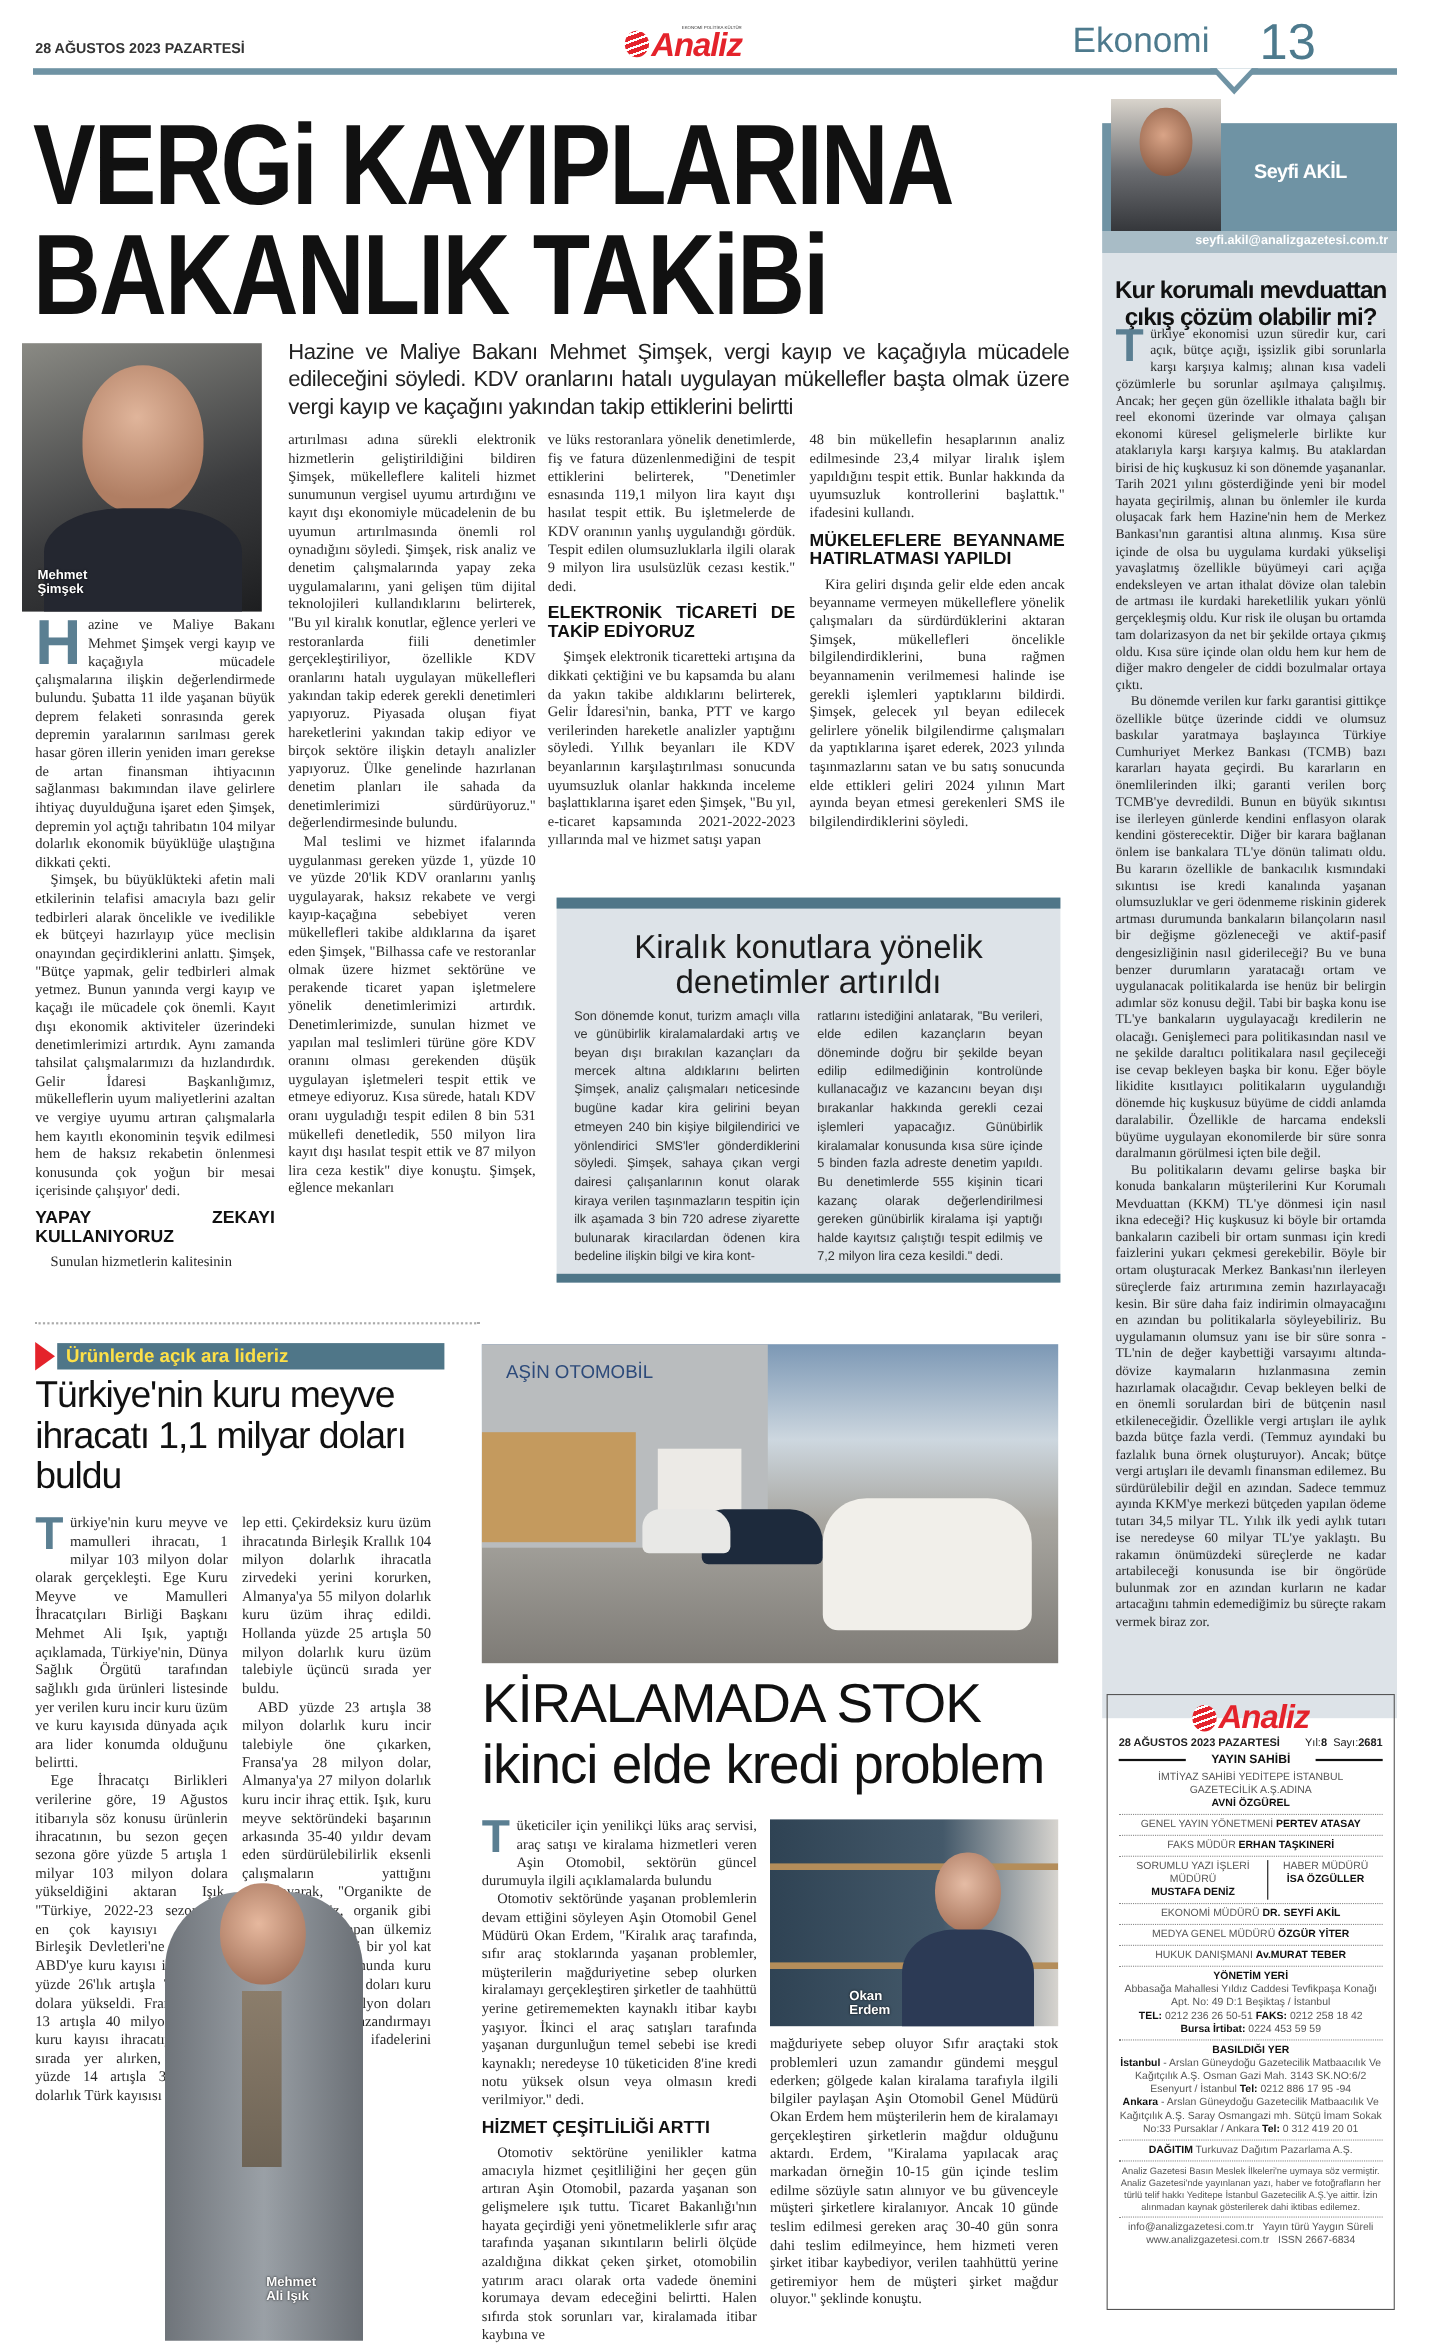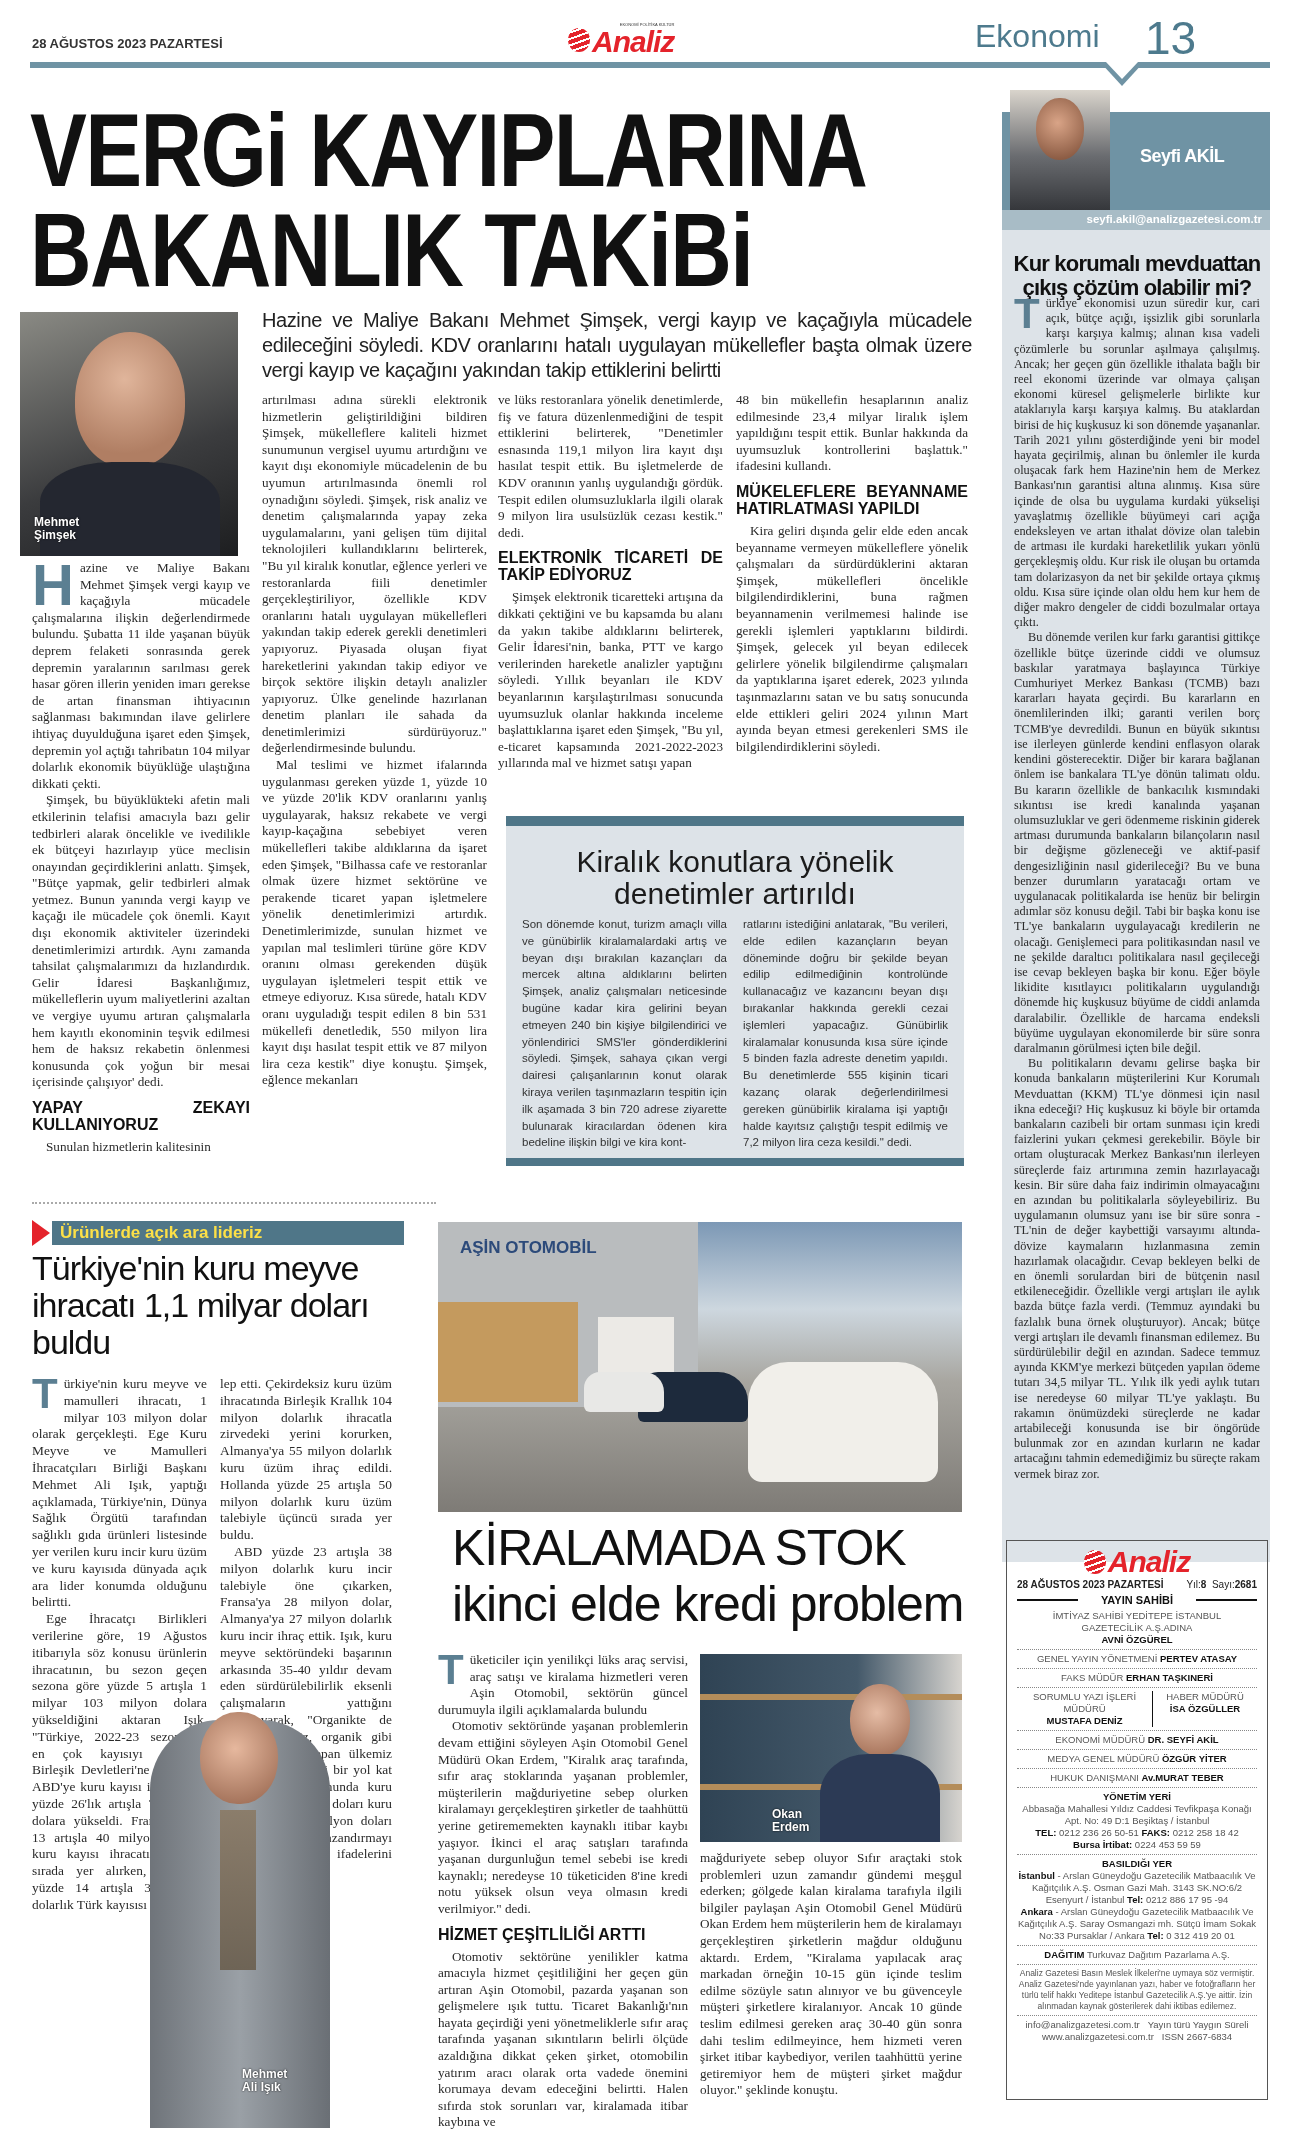--- a/index.html
+++ b/index.html
@@ -170,28 +170,28 @@
   <p>ABD yüzde 23 artışla 38 milyon dolarlık kuru incir talebiyle öne çıkarken, Fransa'ya 28 milyon dolar, Almanya'ya 27 milyon dolarlık kuru incir ihraç ettik. Işık, kuru meyve sektöründeki başarının arkasında 35-40 yıldır devam eden sürdürülebilirlik eksenli çalışmaların yattığını vurgulayarak, "Organikte de dünyada lideriz, organik gibi zor bir ürünü yapan ülkemiz pestisitte de önemli bir yol kat etti. 2022/23 sezonunda kuru üzümde 450 milyon doları kuru incirde ise 250 milyon doları Türkiye'ye kazandırmayı hedefliyoruz" ifadelerini kullandı.</p>
 </div>
 <div class="abs" style="left:150px;top:1720px;width:180px;height:408px;background:linear-gradient(90deg,#6f747a,#9aa0a6 50%,#6a6f75);border-radius:70px 70px 0 0">
   <div style="position:absolute;left:50px;top:-8px;width:78px;height:92px;border-radius:48%;background:radial-gradient(circle at 45% 40%,#e6b89e,#a4735b 80%)"></div>
   <div style="position:absolute;left:70px;top:90px;width:36px;height:160px;background:linear-gradient(#8b7d6b,#6e6456)"></div>
   <div class="caption" style="position:absolute;left:92px;top:348px;width:60px">Mehmet Ali Işık</div>
 </div>
 
 <div class="abs" style="left:438px;top:1222px;width:524px;height:290px;background:linear-gradient(180deg,#7c98b5 0%,#cdd7df 30%,#a8a6a0 55%,#7e7b76 100%);overflow:hidden">
   <div style="position:absolute;left:0;top:0;width:260px;height:185px;background:#b9bcbe"></div>
-  <div class="sans" style="position:absolute;left:22px;top:16px;font-weight:bold;color:#2c4a7a;font-size:17px">AŞİN OTOMOBİL</div>
+  <div class="sans" style="position:absolute;left:22px;top:16px;font-weight:normal;color:#2c4a7a;font-size:17px">AŞİN OTOMOBİL</div>
   <div style="position:absolute;left:0;top:80px;width:140px;height:100px;background:#c49a5e"></div>
   <div style="position:absolute;left:160px;top:95px;width:76px;height:85px;background:#eceae6"></div>
   <div style="position:absolute;left:200px;top:150px;width:110px;height:50px;border-radius:20px 30px 6px 6px;background:#1d2a3c"></div>
   <div style="position:absolute;left:310px;top:140px;width:190px;height:120px;border-radius:40px 40px 14px 14px;background:#f1efea"></div>
   <div style="position:absolute;left:146px;top:150px;width:80px;height:40px;border-radius:16px 20px 6px 6px;background:#e8e8e6"></div>
 </div>
-<div class="abs sans" style="left:452px;top:1520px;width:530px;font-size:50px;line-height:56px;color:#111;letter-spacing:-1px">
+<div class="abs sans" style="left:438px;top:1520px;width:530px;font-size:50px;line-height:56px;color:#111;letter-spacing:-1px">
   <div>KİRALAMADA STOK</div>
   <div>ikinci elde kredi problem</div>
 </div>
 <div class="abs body-text" style="left:438px;top:1652px;width:250px;font-size:13.2px;line-height:16.6px">
   <p class="noind"><span class="dropcap" style="font-size:42px;line-height:32px">T</span><span>üketiciler için yenilikçi lüks araç servisi, araç satışı ve kiralama hizmetleri veren Aşin Otomobil, sektörün güncel durumuyla ilgili açıklamalarda bulundu</span></p>
   <p>Otomotiv sektöründe yaşanan problemlerin devam ettiğini söyleyen Aşin Otomobil Genel Müdürü Okan Erdem, "Kiralık araç tarafında, sıfır araç stoklarında yaşanan problemler, müşterilerin mağduriyetine sebep olurken kiralamayı gerçekleştiren şirketler de taahhüttü yerine getirememekten kaynaklı itibar kaybı yaşıyor. İkinci el araç satışları tarafında yaşanan durgunluğun temel sebebi ise kredi kaynaklı; neredeyse 10 tüketiciden 8'ine kredi notu yüksek olsun veya olmasın kredi verilmiyor." dedi.</p>
   <div class="sub">HİZMET ÇEŞİTLİLİĞİ ARTTI</div>
   <p>Otomotiv sektörüne yenilikler katma amacıyla hizmet çeşitliliğini her geçen gün artıran Aşin Otomobil, pazarda yaşanan son gelişmelere ışık tuttu. Ticaret Bakanlığı'nın hayata geçirdiği yeni yönetmeliklerle sıfır araç tarafında yaşanan sıkıntıların belirli ölçüde azaldığına dikkat çeken şirket, otomobilin yatırım aracı olarak orta vadede önemini korumaya devam edeceğini belirtti. Halen sıfırda stok sorunları var, kiralamada itibar kaybına ve</p>
 </div>
 <div class="abs" style="left:700px;top:1654px;width:262px;height:188px;background:linear-gradient(90deg,#2f4354,#44596a 60%,#d7d4cf);overflow:hidden">

